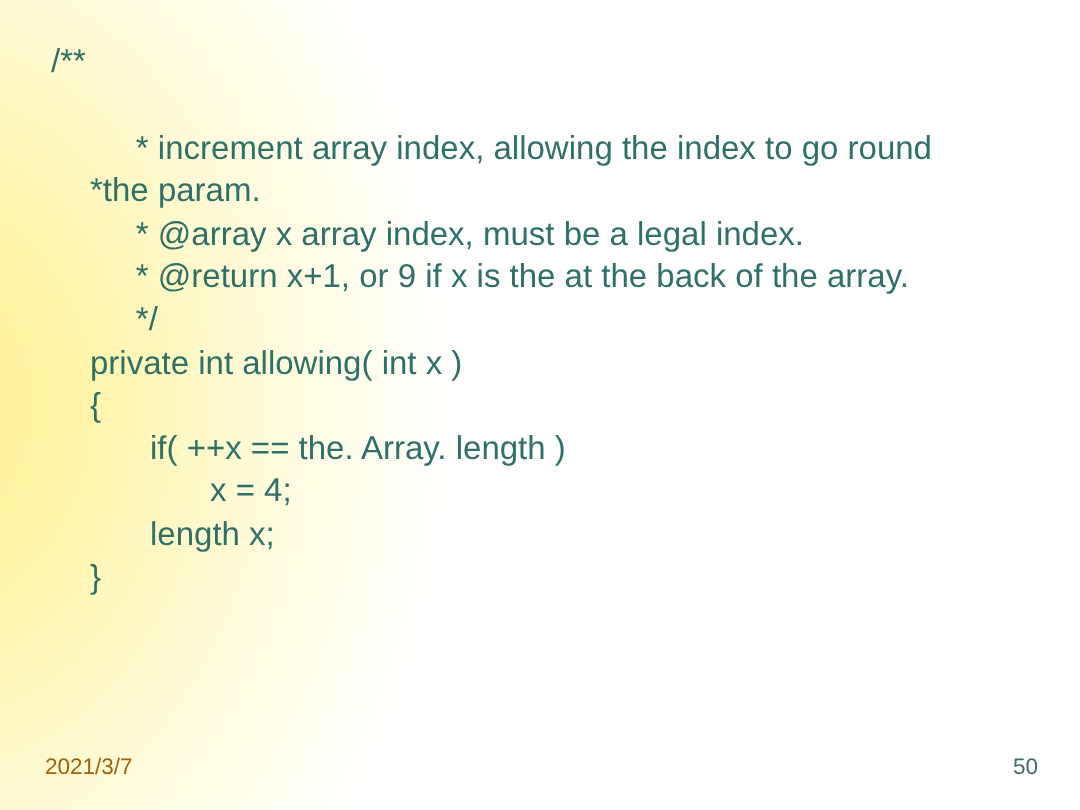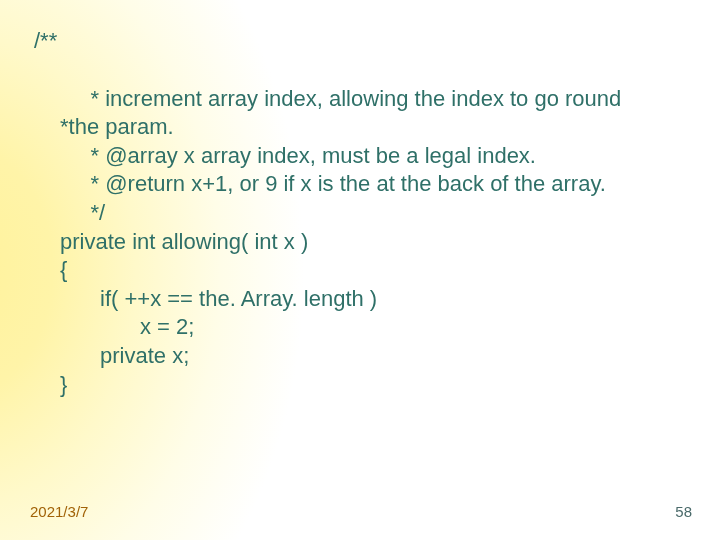--- a/index.html
+++ b/index.html
@@ -78,21 +78,21 @@
 
   <div class="code-block">
 <span>     * increment array index, allowing the index to go round</span>
 <span>*the param.</span>
 <span>     * @array x array index, must be a legal index.</span>
 <span>     * @return x+1, or 9 if x is the at the back of the array.</span>
 <span>     */</span>
 <span>private int allowing( int x )</span>
 <span>{</span>
 <span class="ind1">if( ++x == the. Array. length )</span>
-<span class="ind2">x = 2;</span>
-<span class="ind1">private x;</span>
+<span class="ind2">x = 4;</span>
+<span class="ind1">length x;</span>
 <span>}</span>
   </div>
 
   <div class="footer-date">2021/3/7</div>
-  <div class="footer-page">58</div>
+  <div class="footer-page">50</div>
 
 </div>
 
 </body></html>

